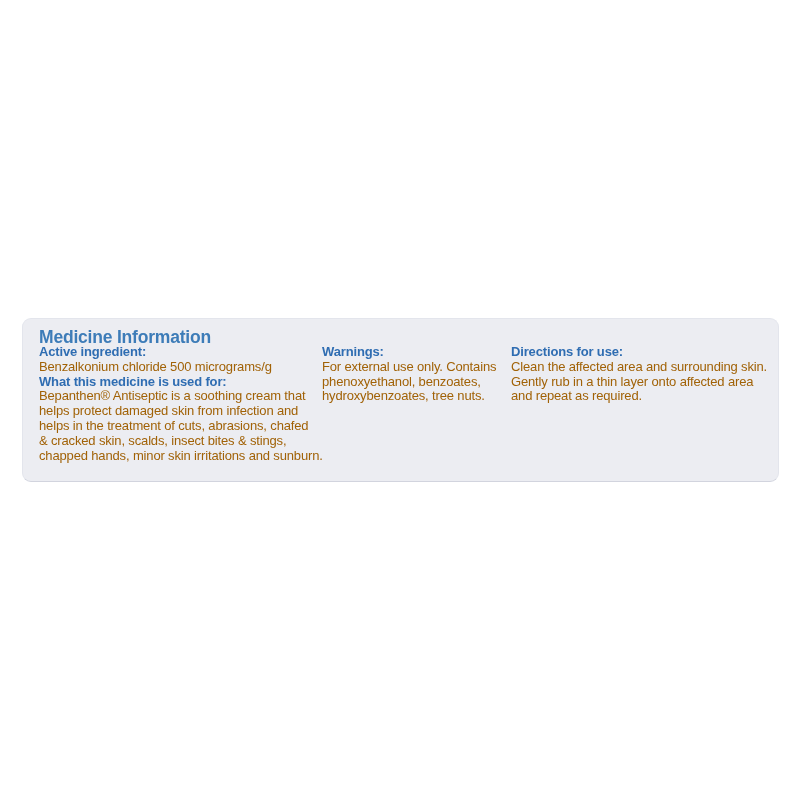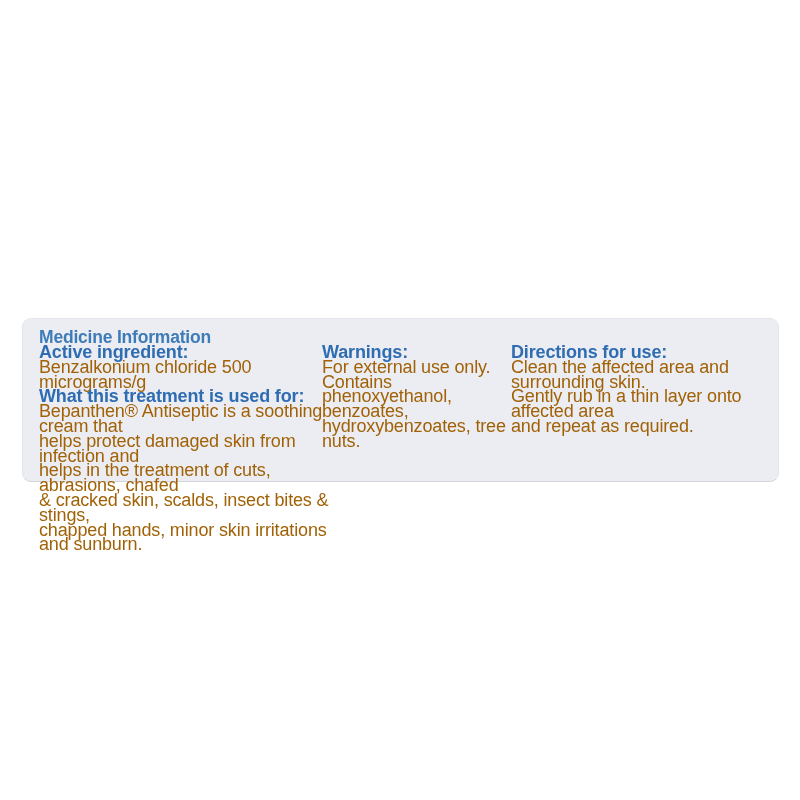--- a/index.html
+++ b/index.html
@@ -30,21 +30,21 @@
     margin: 0;
     font-size: 17.5px;
     line-height: 20px;
     font-weight: bold;
     color: #3d7cb8;
     letter-spacing: -0.2px;
   }
   .col {
     position: absolute;
     top: 26px;
-    font-size: 18px;
+    font-size: 13px;
     line-height: 14.8px;
     letter-spacing: -0.15px;
   }
   .col-1 { left: 16px;  width: 292px; }
   .col-2 { left: 299px; width: 195px; }
   .col-3 { left: 488px; width: 262px; }
   .sec-label {
     font-weight: bold;
     color: #2f6db2;
   }
@@ -56,21 +56,21 @@
 </style>
 </head>
 <body>
 
 <section class="info-panel">
   <h2 class="panel-title">Medicine Information</h2>
 
   <div class="col col-1">
     <div class="sec-label">Active ingredient:</div>
     <p class="sec-text">Benzalkonium chloride 500 micrograms/g</p>
-    <div class="sec-label">What this treatment is used for:</div>
+    <div class="sec-label">What this medicine is used for:</div>
     <p class="sec-text">Bepanthen® Antiseptic is a soothing cream that
 helps protect damaged skin from infection and
 helps in the treatment of cuts, abrasions, chafed
 &amp; cracked skin, scalds, insect bites &amp; stings,
 chapped hands, minor skin irritations and sunburn.</p>
   </div>
 
   <div class="col col-3">
     <div class="sec-label">Directions for use:</div>
     <p class="sec-text">Clean the affected area and surrounding skin.

